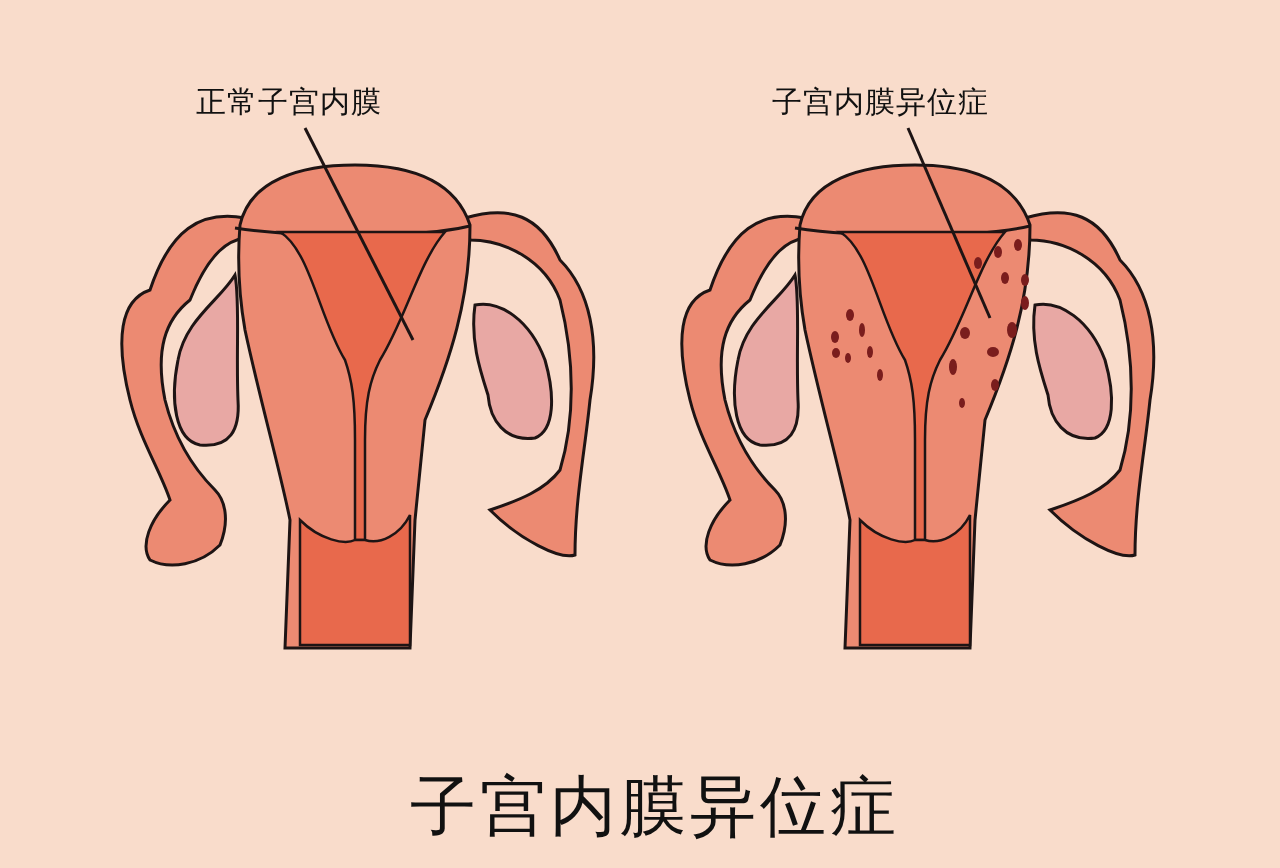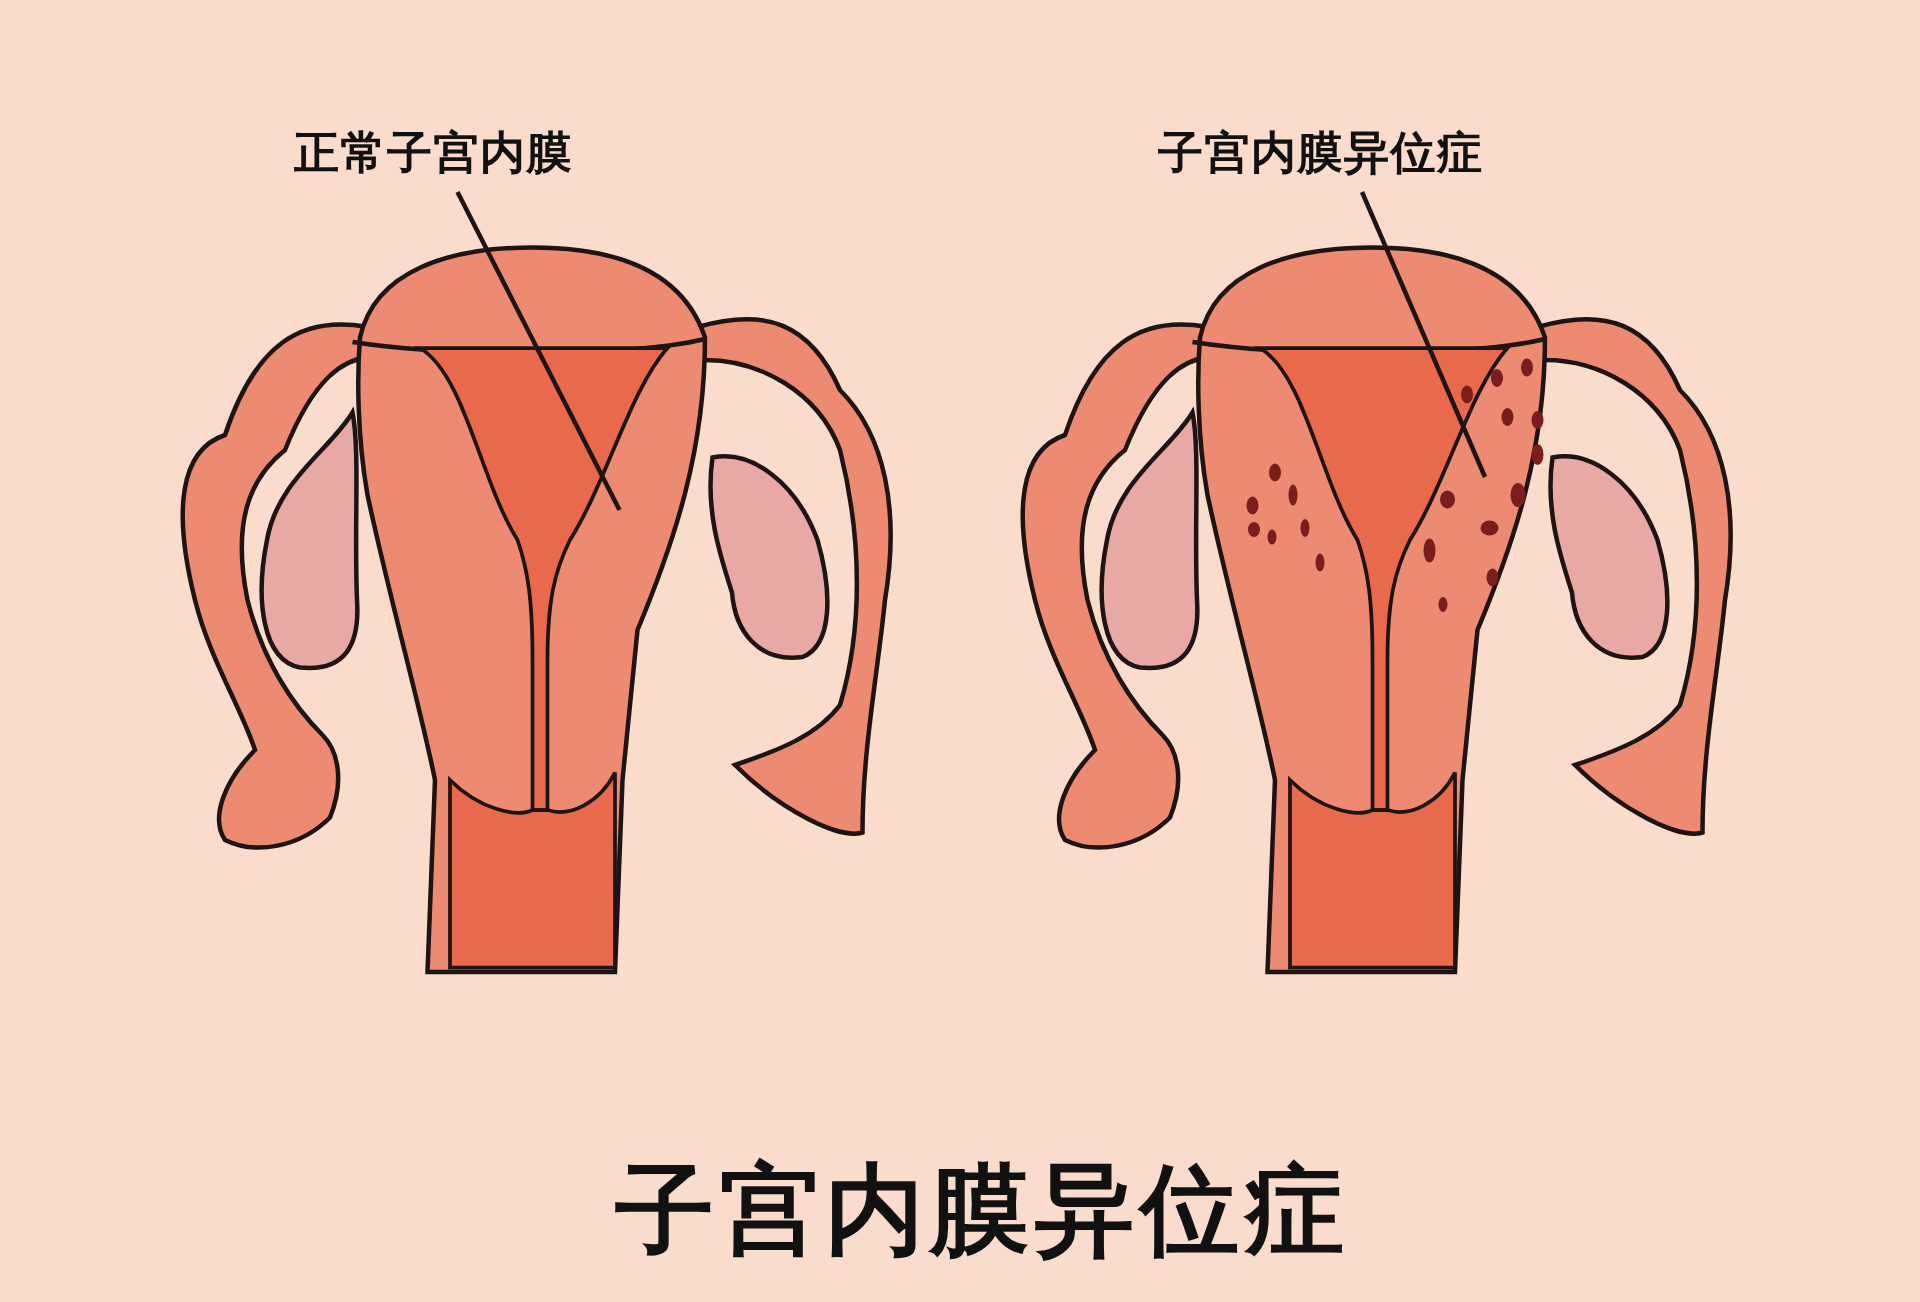--- a/index.html
+++ b/index.html
@@ -1,18 +1,18 @@
 <!DOCTYPE html>
 <html><head>
 <meta charset="utf-8">
 <style>
   html, body { margin:0; padding:0; }
   body { width:1280px; height:868px; background:#f9dccb; overflow:hidden; position:relative;
          font-family:"DejaVu Sans", sans-serif; }
-  .label { position:absolute; font-weight:bold; color:#111; white-space:nowrap; }
+  .label { position:absolute; font-weight:normal; color:#111; white-space:nowrap; }
   #lbl-normal { left:196px; top:82px; font-size:30px; letter-spacing:1px; }
   #lbl-endo { left:772px; top:82px; font-size:30px; letter-spacing:1px; }
   #title { left:410px; top:762px; font-size:66px; letter-spacing:4px; }
   svg { position:absolute; left:0; top:0; }
 </style>
 </head>
 <body>
 
 <svg width="1280" height="868" viewBox="0 0 1280 868">
   <defs>

